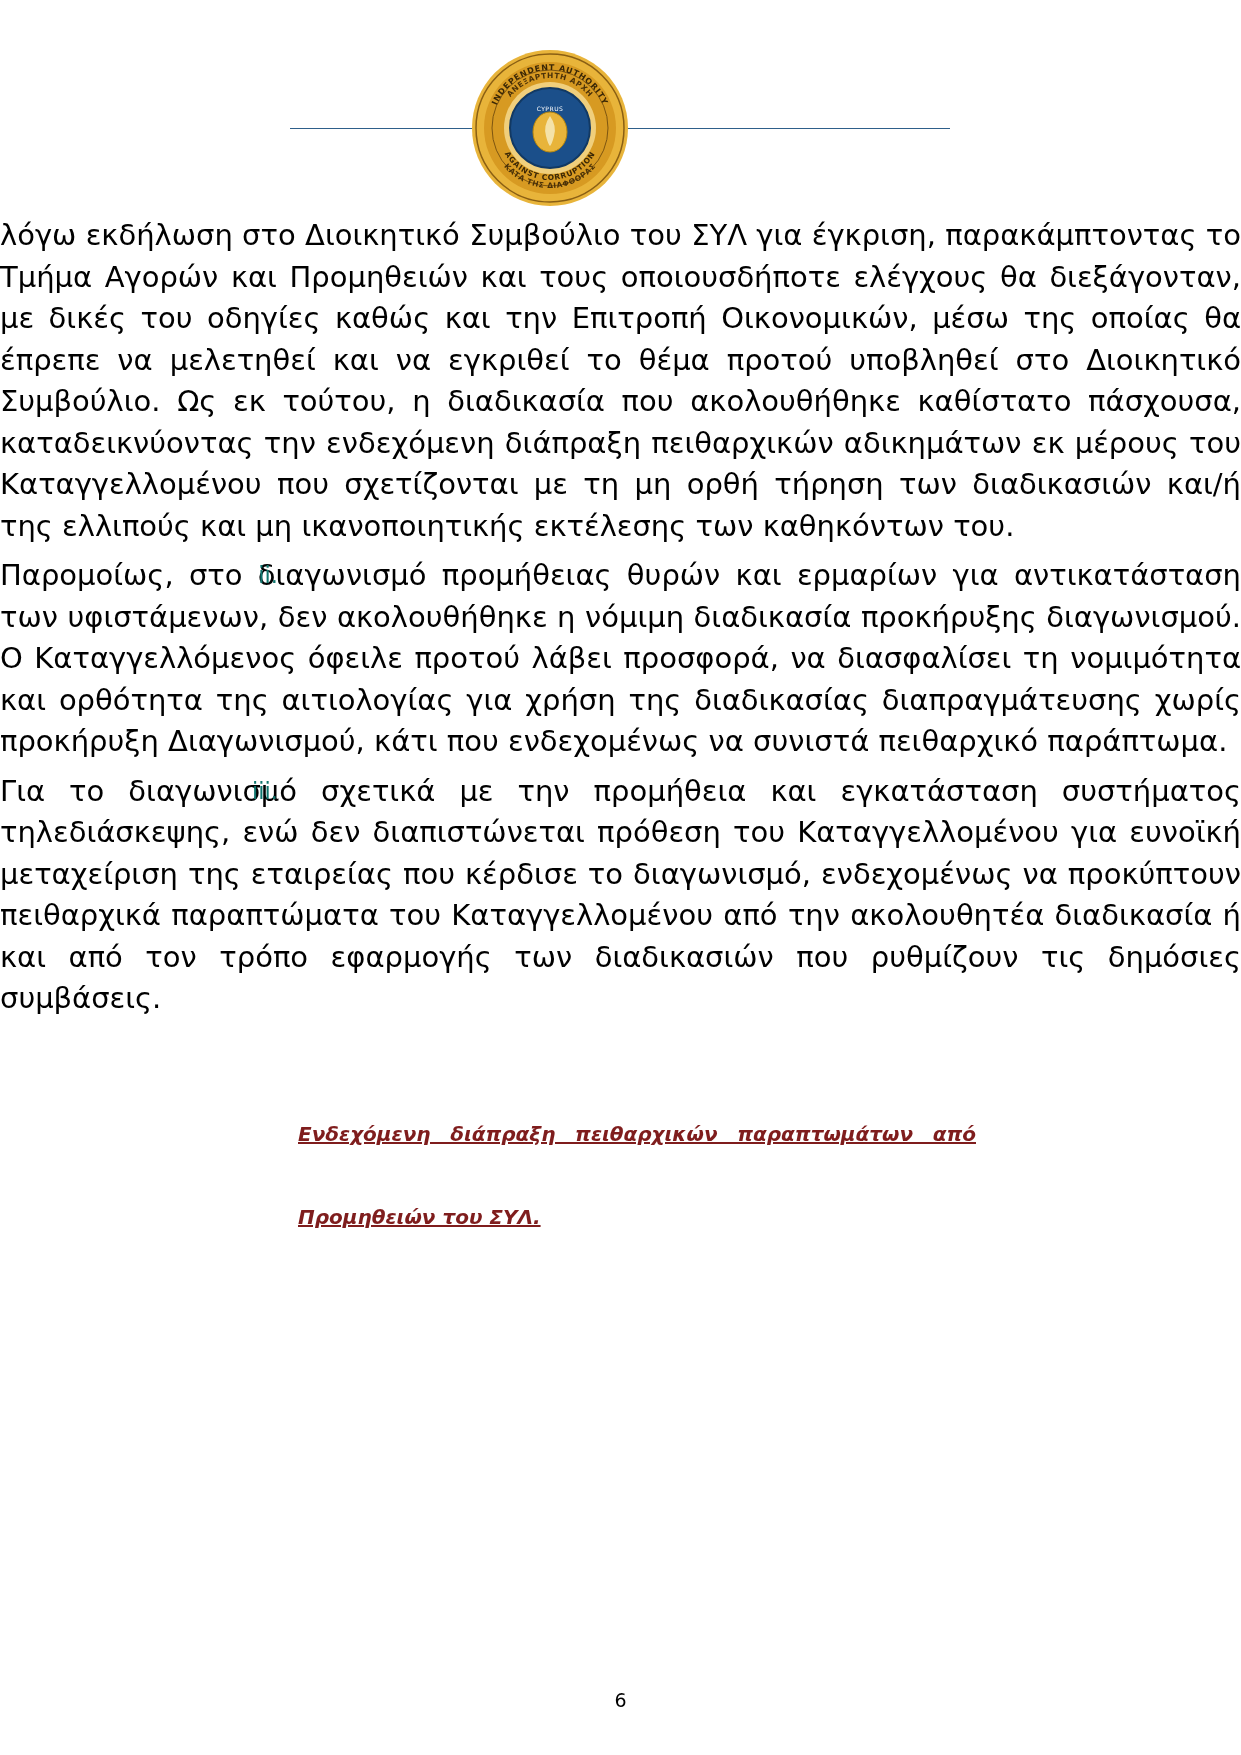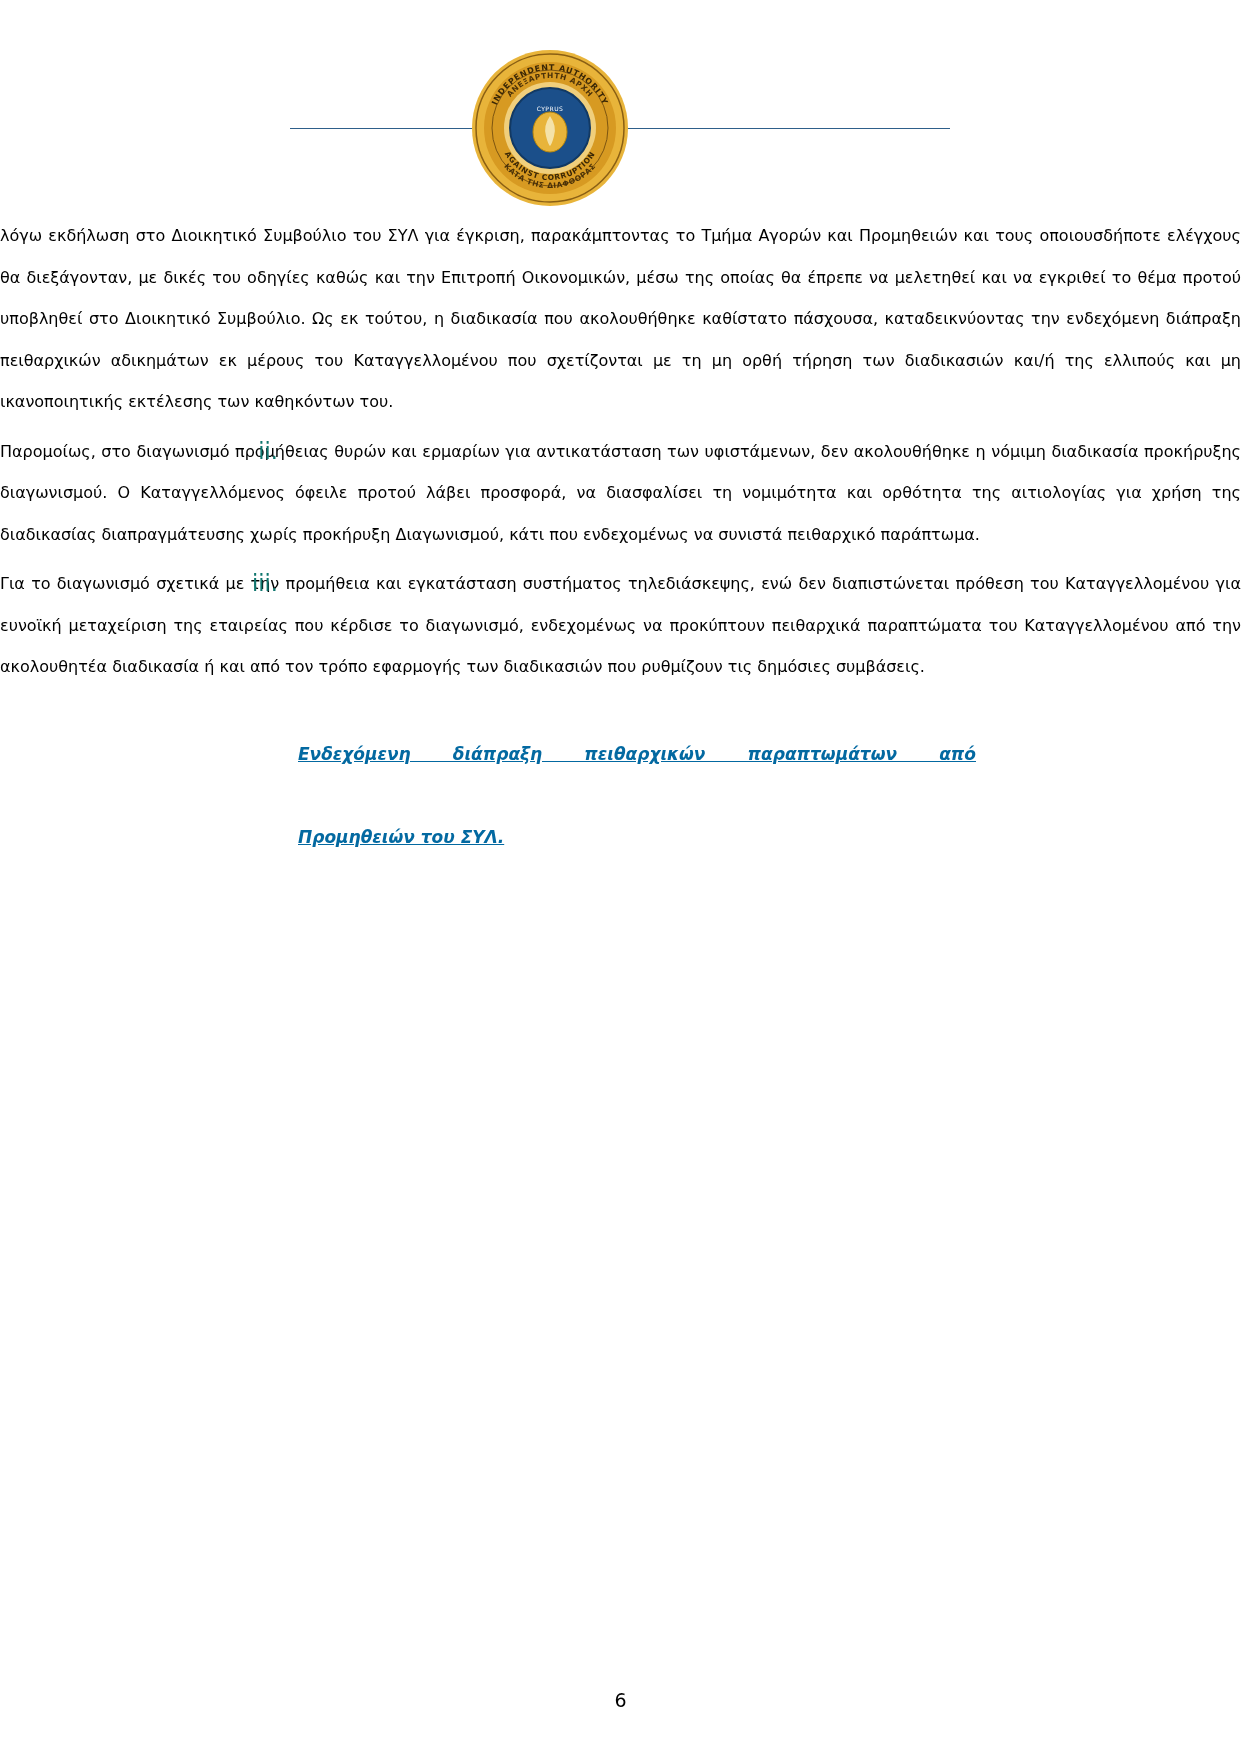--- a/index.html
+++ b/index.html
@@ -47,21 +47,21 @@
     top: 215px;
     width: 1241px;
   }
   .para-block {
     position: relative;
     margin: 0 0 0 0;
   }
   p.just {
     margin: 0;
     padding: 0;
-    font-size: 16px;
+    font-size: 29px;
     line-height: 41.5px;
     color: #000000;
     text-align: justify;
     text-justify: inter-word;
   }
   .text-col {
     margin-left: 298px;
     margin-right: 265px;
   }
   .item {
@@ -77,28 +77,29 @@
     line-height: 41.5px;
     color: #0f766e;
   }
   .gap-small { height: 8px; }
   .gap-med { height: 34px; }
   .gap-large { height: 46px; }
 
   .subheading {
     margin-left: 298px;
     margin-right: 265px;
-    font-size: 17px;
+    font-size: 20px;
     line-height: 41.5px;
-    color: #0369a1;
+    color: #7f1d1d;
     font-style: italic;
     font-weight: bold;
     text-decoration: underline;
     text-align: justify;
     text-justify: inter-word;
+    margin-top: 48px;
   }
   .subheading .line1 {
     display: block;
     text-align: justify;
   }
   .subheading .line1::after {
     content: "";
     display: inline-block;
     width: 100%;
   }

